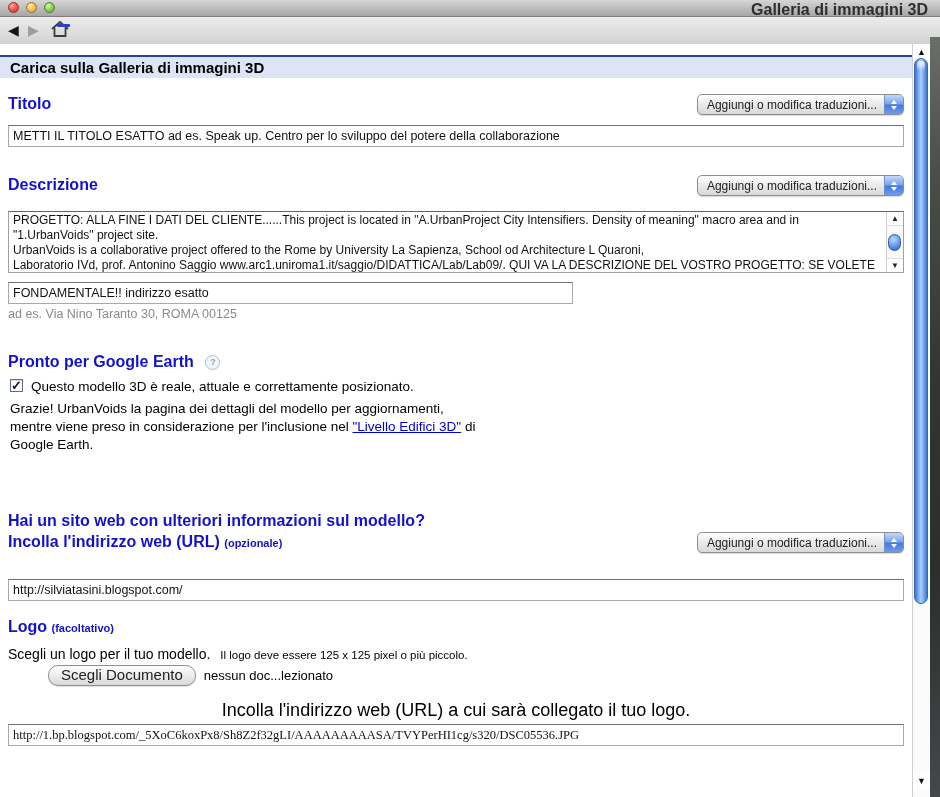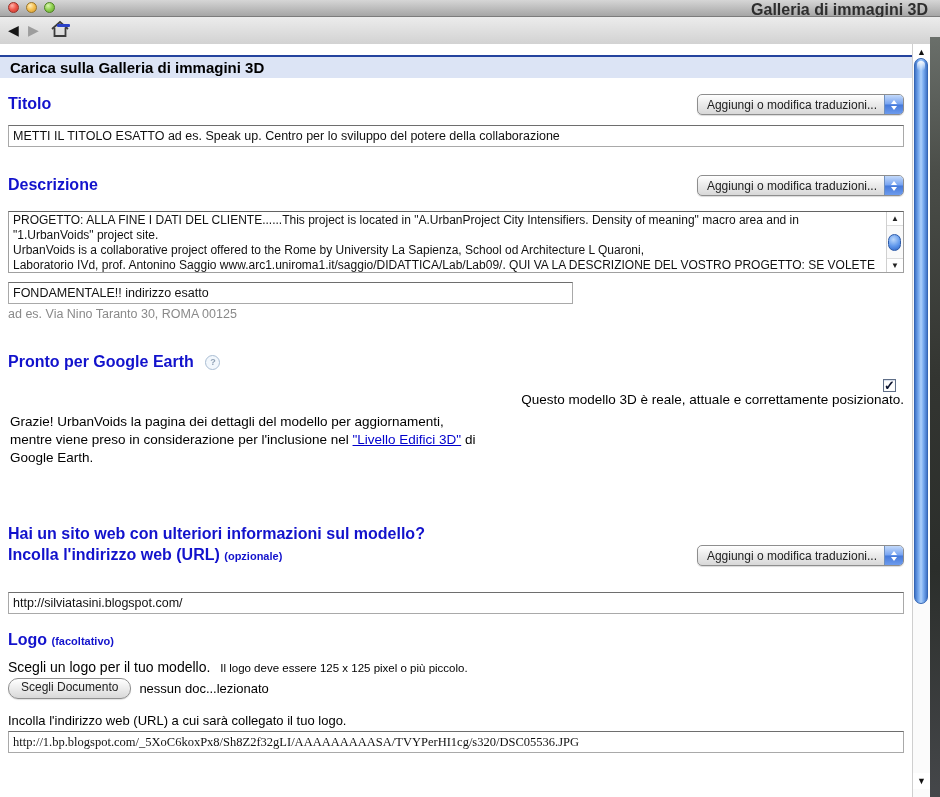--- a/index.html
+++ b/index.html
@@ -55,39 +55,39 @@
   .ta-thumb { position:absolute; left:1px; top:22px; width:13px; height:17px; border-radius:7px;
     background:radial-gradient(circle at 40% 30%, #bcd8fb, #5f97ec 55%, #2f64c4); border:1px solid #2c5aa8; box-sizing:border-box; }
 
   .h-indirizzo { margin:21px 8px 0 8px; }
   .input-indirizzo { margin-top:9px; margin-left:8px; width:565px; }
   .hint { margin:3px 8px 0 8px; color:#8a8a8a; font-size:12.5px; }
 
   .h-pronto { margin:31px 8px 0 8px; height:20px; }
   .help-icon { display:inline-block; vertical-align:2px; margin-left:8px; width:13px; height:13px; border-radius:50%;
     border:1px solid #a9bdd3; background:#f2f7fc; color:#8fa0b4; font-size:9px; font-weight:bold; line-height:13px; text-align:center; }
-  .cb-row { margin:7px 8px 0 10px; display:flex; align-items:flex-end; font-size:13.5px;flex-direction:column; }
+  .cb-row { margin:7px 8px 0 10px; display:flex; align-items:flex-start; font-size:13.5px; }
   .checkbox { width:13px; height:13px; box-sizing:border-box; border:1px solid #5f6e87; background:#fdfdfd; margin-right:8px;
     font-size:13px; line-height:11px; text-align:center; color:#0c1430; font-weight:bold; box-shadow:inset 0 1px 1px rgba(90,120,180,.25); }
   .checkbox::after { content:"✓"; }
   .note { margin:6px 8px 0 10px; width:475px; font-size:13.5px; line-height:18px; }
   .note a { color:#0000cc; text-decoration:underline; }
 
   .website-block { position:relative; margin:56px 8px 0 8px; height:42px; }
   .website-block h2 { display:block; line-height:21px; }
   .input-website { margin-top:27px; }
 
   .h-logo { margin:16px 8px 0 8px; }
   .choose-line { margin:8px 8px 0 8px; font-size:14px; }
   .choose-hint { font-size:11.5px; margin-left:6px; }
   .choose-row { margin:3px 8px 0 8px; display:flex; align-items:center; font-size:13px; }
   .mac-btn { display:inline-block; height:19px; line-height:17px; padding:0 12px; border:1px solid #8f8f8f; border-radius:10px;
-    background:linear-gradient(#ffffff,#eeeeee 45%,#d8d8d8); font-size:12px; color:#222; box-shadow:0 1px 1px rgba(0,0,0,.12); }
+    background:linear-gradient(#ffffff,#eeeeee 45%,#d8d8d8); font-size:15px; color:#222; box-shadow:0 1px 1px rgba(0,0,0,.12);margin-left:40px; }
   .file-status { margin-left:8px; }
-  .logo-url-label { margin:14px 8px 0 8px; font-size:13px; }
+  .logo-url-label { margin:14px 8px 0 8px; font-size:18px;text-align:center; }
   .input-logourl { margin-top:3px;font-family:Liberation Serif, serif; }
 
   
   .popup-btn { position:absolute; right:0; top:0; display:inline-flex; align-items:center; height:21px; box-sizing:border-box;
     border:1px solid #8e8e8e; border-radius:5px; background:linear-gradient(#ffffff,#ececec 45%,#d8d8d8);
     font-size:12px; color:#222; padding-left:9px; box-shadow:0 1px 1px rgba(0,0,0,.15); cursor:default; }
   .popup-label { white-space:nowrap; }
   .popup-stepper { margin-left:7px; width:18px; height:19px; border-left:1px solid #6f8fbd; border-radius:0 4px 4px 0;
     background:linear-gradient(#c3d9fa,#76a3f1 48%,#4579da 52%,#6d9bed); display:flex; flex-direction:column;
     align-items:center; justify-content:center; gap:2px; }

